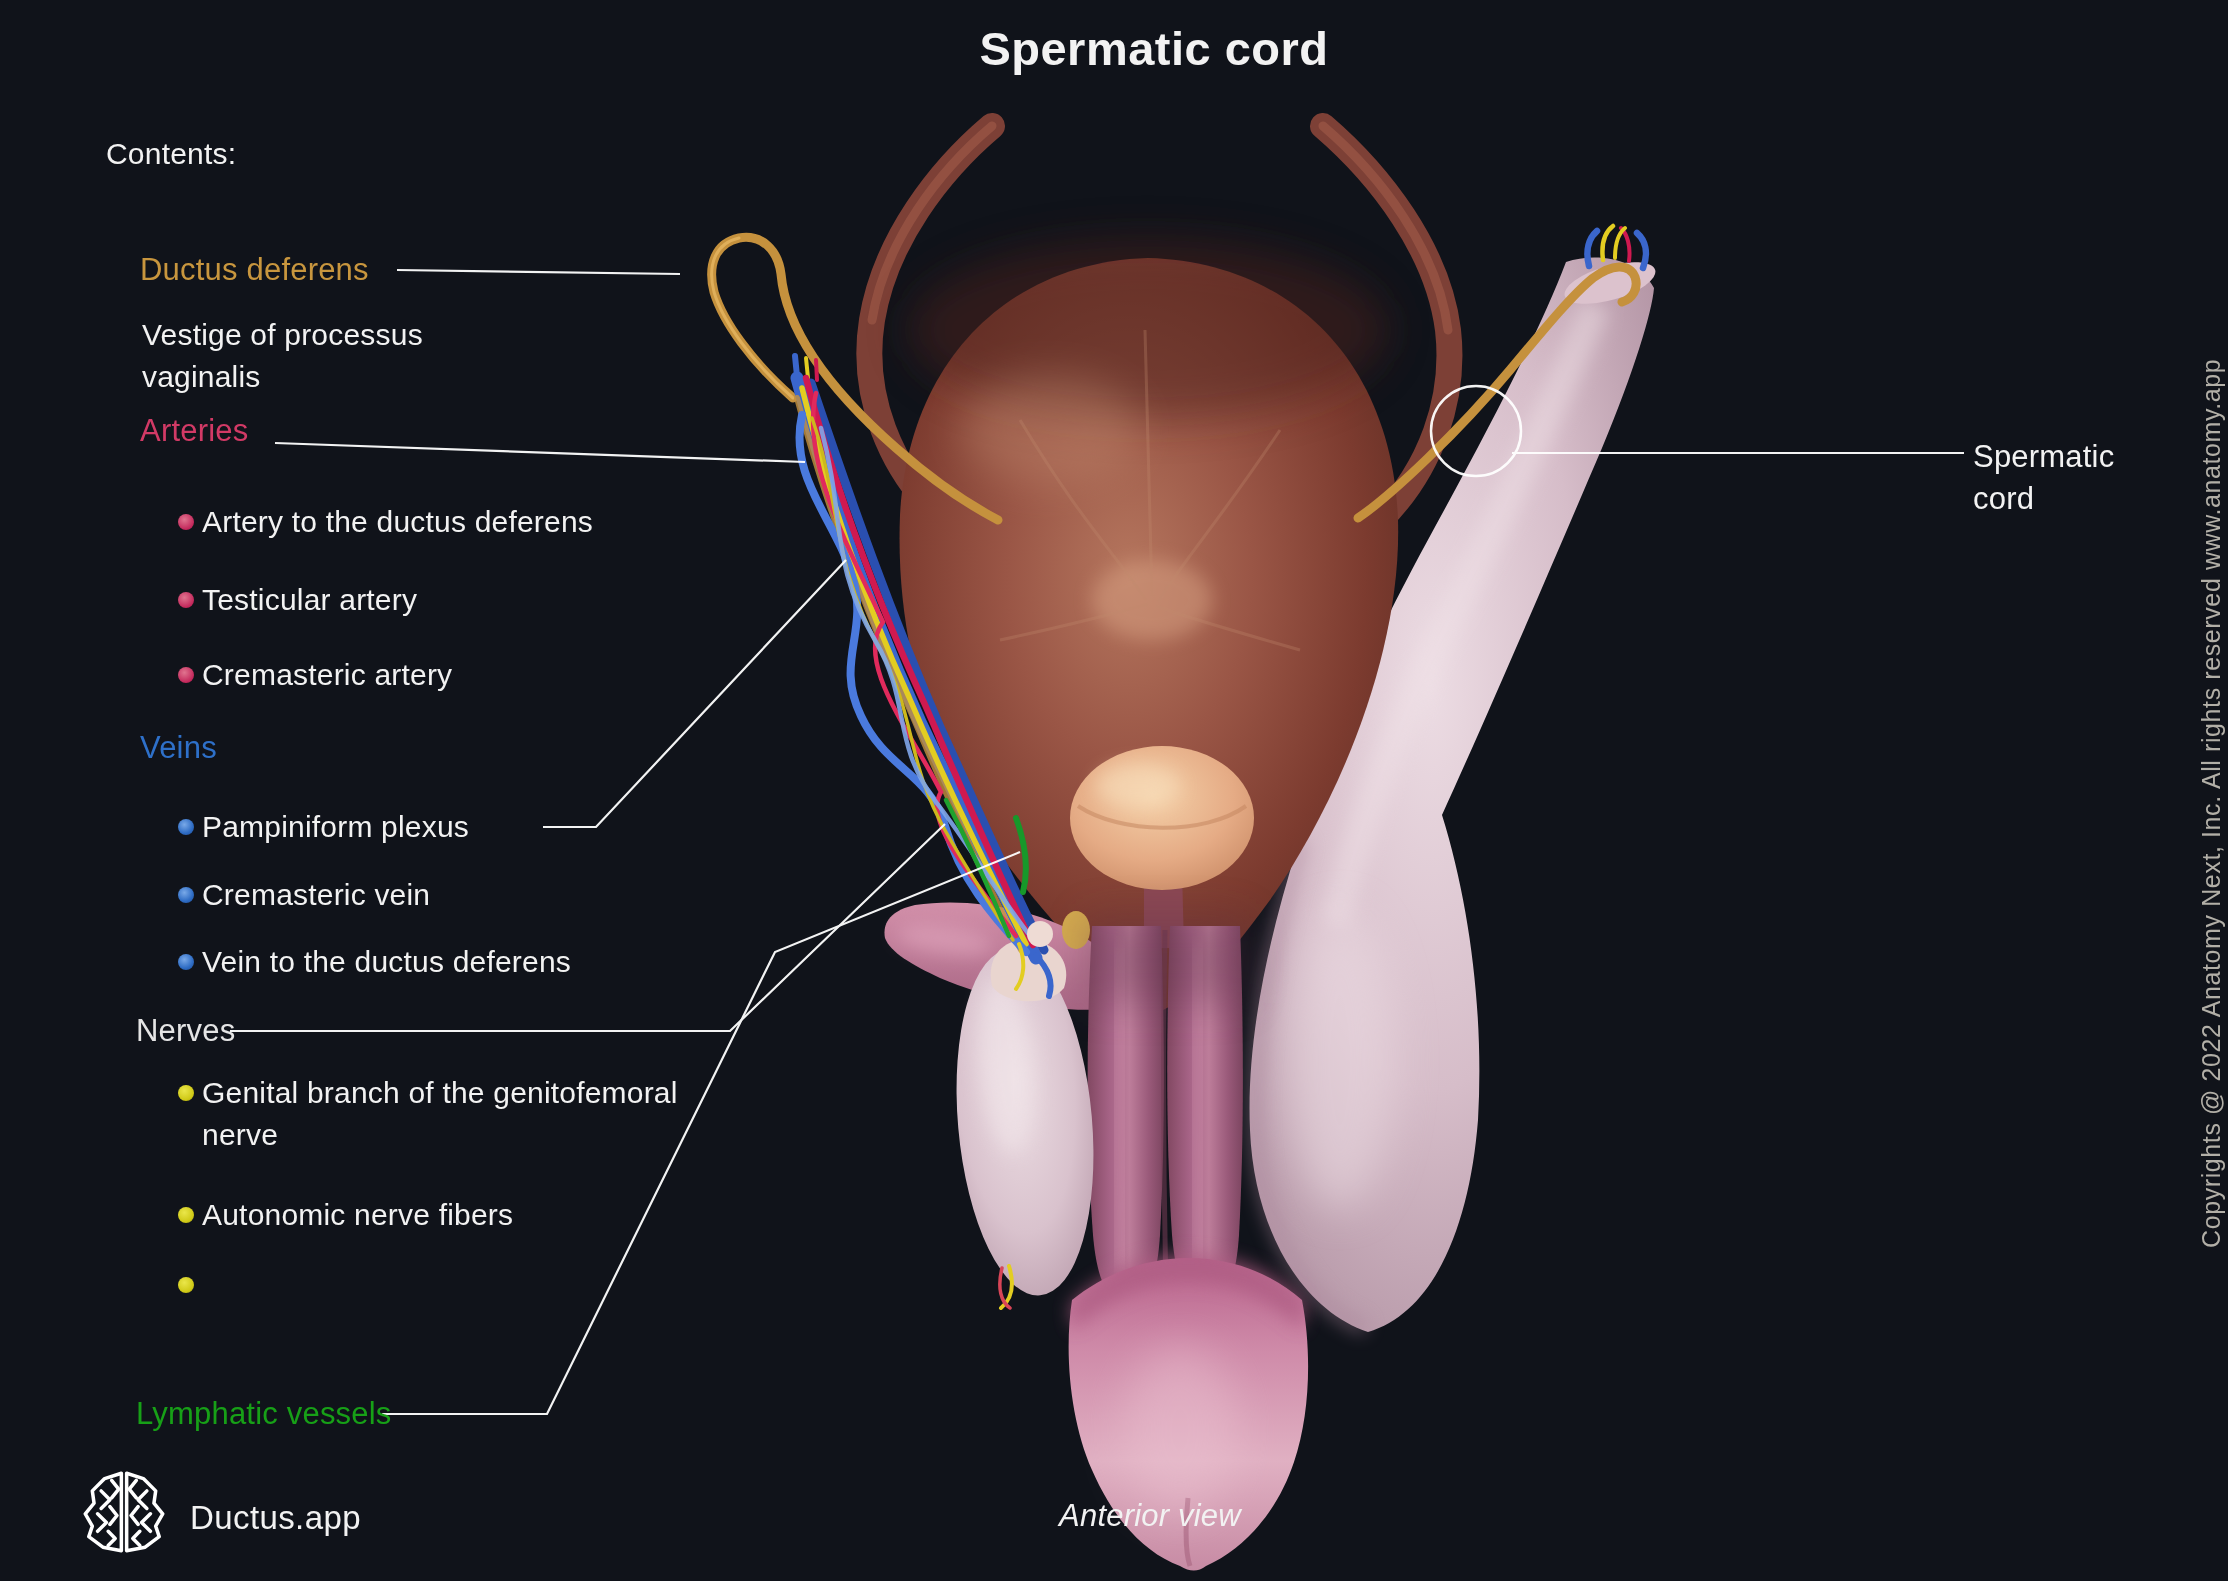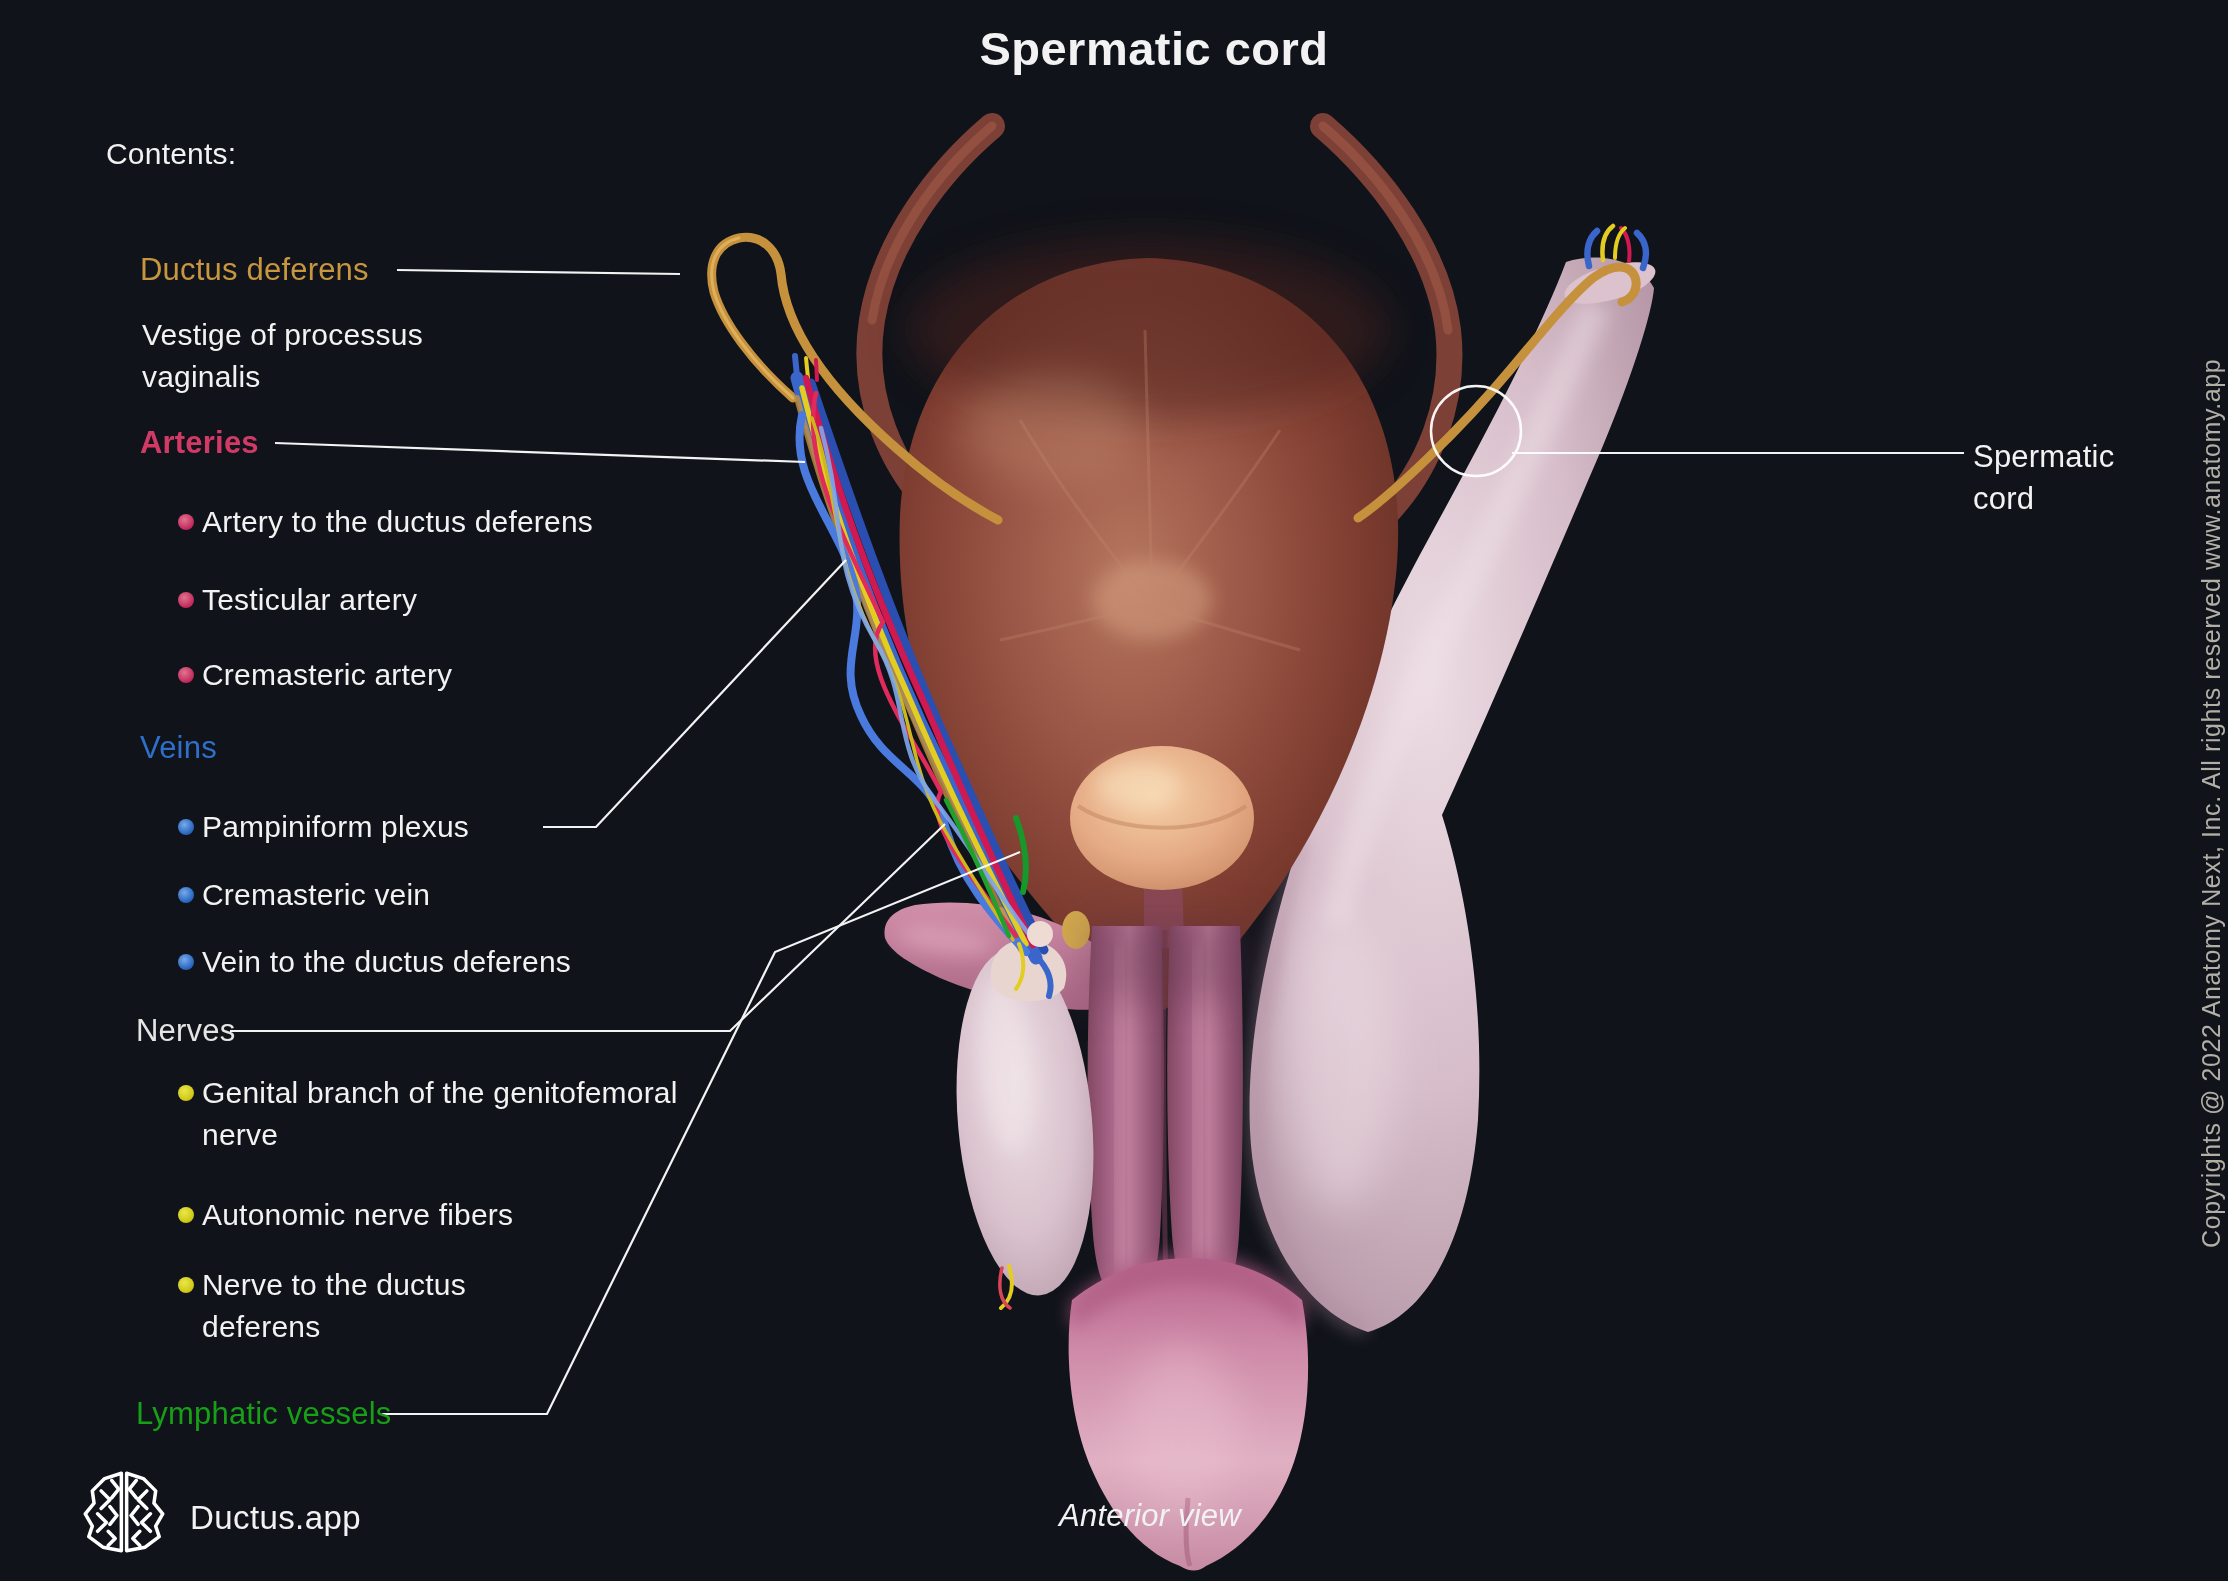--- a/index.html
+++ b/index.html
@@ -200,21 +200,21 @@
     </g>
   </svg>
 
   <div class="txt title">Spermatic cord</div>
   <div class="txt contents">Contents:</div>
 
   <div class="txt hdr c-ductus" style="left:100px;top:250px;">Ductus deferens</div>
   <div class="txt pre" style="left:102px;top:314px;">Vestige of processus
 vaginalis</div>
 
-  <div class="txt hdr c-art" style="left:100px;top:423px;font-weight:bold;">Arteries</div>
+  <div class="txt hdr c-art" style="left:100px;top:411px;">Arteries</div>
   <span class="dot dot-art" style="left:138px;top:514px;"></span>
   <div class="txt" style="left:162px;top:502px;">Artery to the ductus deferens</div>
   <span class="dot dot-art" style="left:138px;top:592px;"></span>
   <div class="txt" style="left:162px;top:580px;">Testicular artery</div>
   <span class="dot dot-art" style="left:138px;top:667px;"></span>
   <div class="txt" style="left:162px;top:655px;">Cremasteric artery</div>
 
   <div class="txt hdr c-vein" style="left:100px;top:728px;">Veins</div>
   <span class="dot dot-vein" style="left:138px;top:819px;"></span>
   <div class="txt" style="left:162px;top:807px;">Pampiniform plexus</div>
@@ -223,22 +223,20 @@
   <span class="dot dot-vein" style="left:138px;top:954px;"></span>
   <div class="txt" style="left:162px;top:942px;">Vein to the ductus deferens</div>
 
   <div class="txt hdr c-nerve" style="left:96px;top:1011px;">Nerves</div>
   <span class="dot dot-nerve" style="left:138px;top:1085px;"></span>
   <div class="txt pre" style="left:162px;top:1072px;">Genital branch of the genitofemoral
 nerve</div>
   <span class="dot dot-nerve" style="left:138px;top:1207px;"></span>
   <div class="txt" style="left:162px;top:1195px;">Autonomic nerve fibers</div>
   <span class="dot dot-nerve" style="left:138px;top:1277px;"></span>
-  <div class="txt pre" style="left:162px;top:1264px;">Nerve to the ductus
-deferens</div>
 
   <div class="txt hdr c-lymph" style="left:96px;top:1394px;">Lymphatic vessels</div>
 
   <div class="txt pre right-anno">Spermatic
 cord</div>
 
   <div class="txt anterior">Anterior view</div>
   <div class="txt brand">Ductus.app</div>
   <div class="txt vcopy">Copyrights @ 2022 Anatomy Next, Inc. All rights reserved www.anatomy.app</div>
 

